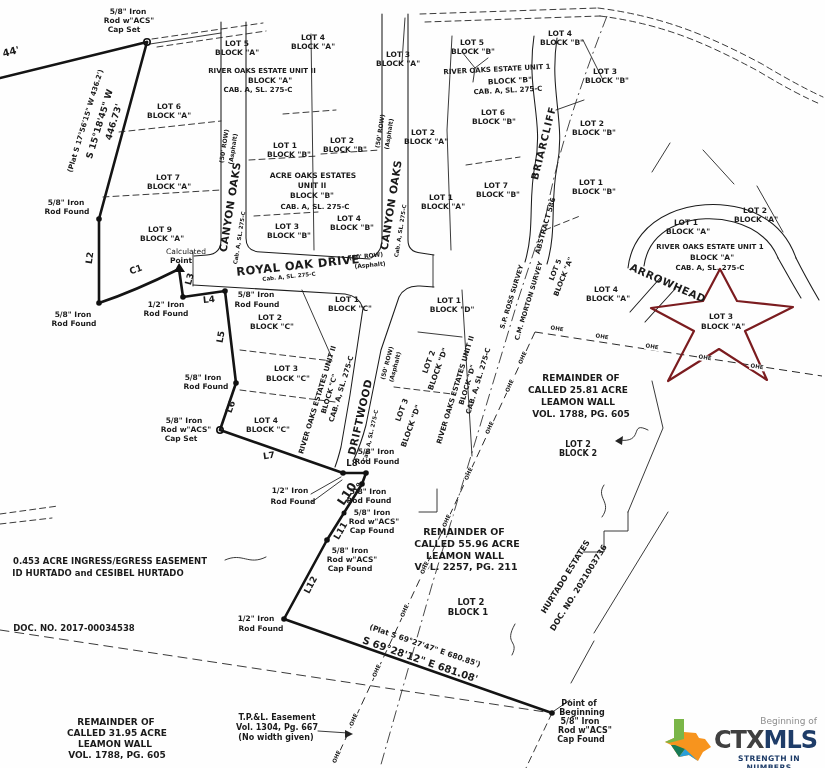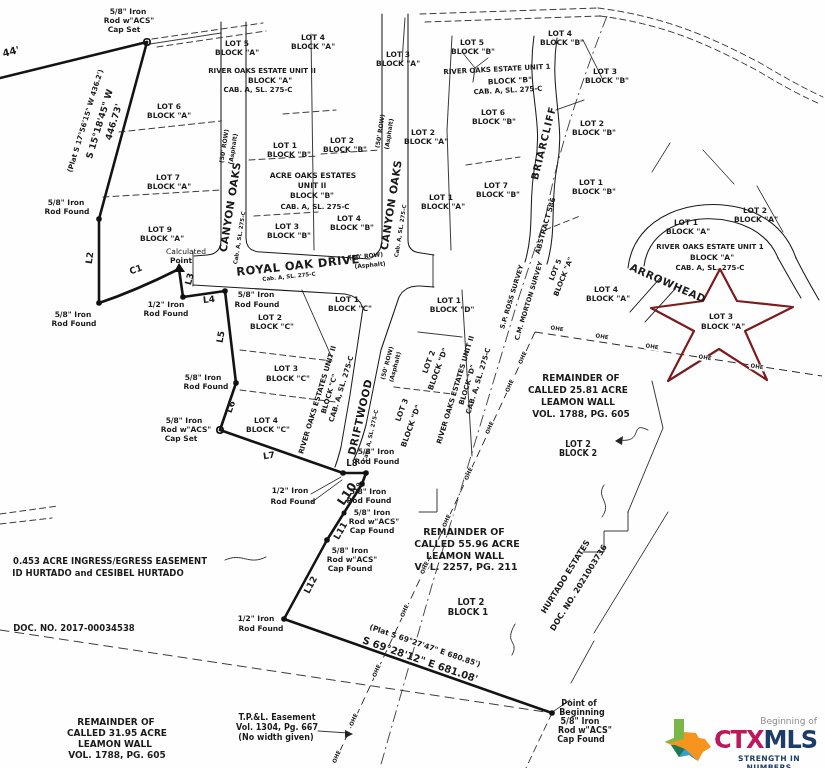--- a/index.html
+++ b/index.html
@@ -2,21 +2,21 @@
 <html><head>
 <meta charset="utf-8">
 <style>
   html,body{margin:0;padding:0;}
   body{width:825px;height:768px;overflow:hidden;background:#fefefe;position:relative;
        font-family:"DejaVu Sans",sans-serif;}
   #plat{position:absolute;left:0;top:0;}
   .lbl{position:absolute;white-space:nowrap;color:#1a1a1a;font-weight:600;line-height:1;}
   #logo-copyright{position:absolute;right:8px;top:716px;font-size:9px;color:#8d8d8d;font-weight:400;}
   #logo-brand{position:absolute;left:714px;top:726px;font-size:24px;font-weight:800;letter-spacing:-1px;}
-  #logo-brand .ctx{color:#be185d;}
+  #logo-brand .ctx{color:#404040;}
   #logo-brand .mls{color:#1e3c68;}
   #logo-tagline{position:absolute;left:716px;top:754px;width:106px;text-align:center;
     font-size:7.6px;font-weight:800;color:#1e3c68;letter-spacing:0.4px;}
   #texas-icon{position:absolute;left:665px;top:719px;}
 </style>
 </head>
 <body>
 
 <svg id="plat" width="825" height="768" viewBox="0 0 825 768">
 

